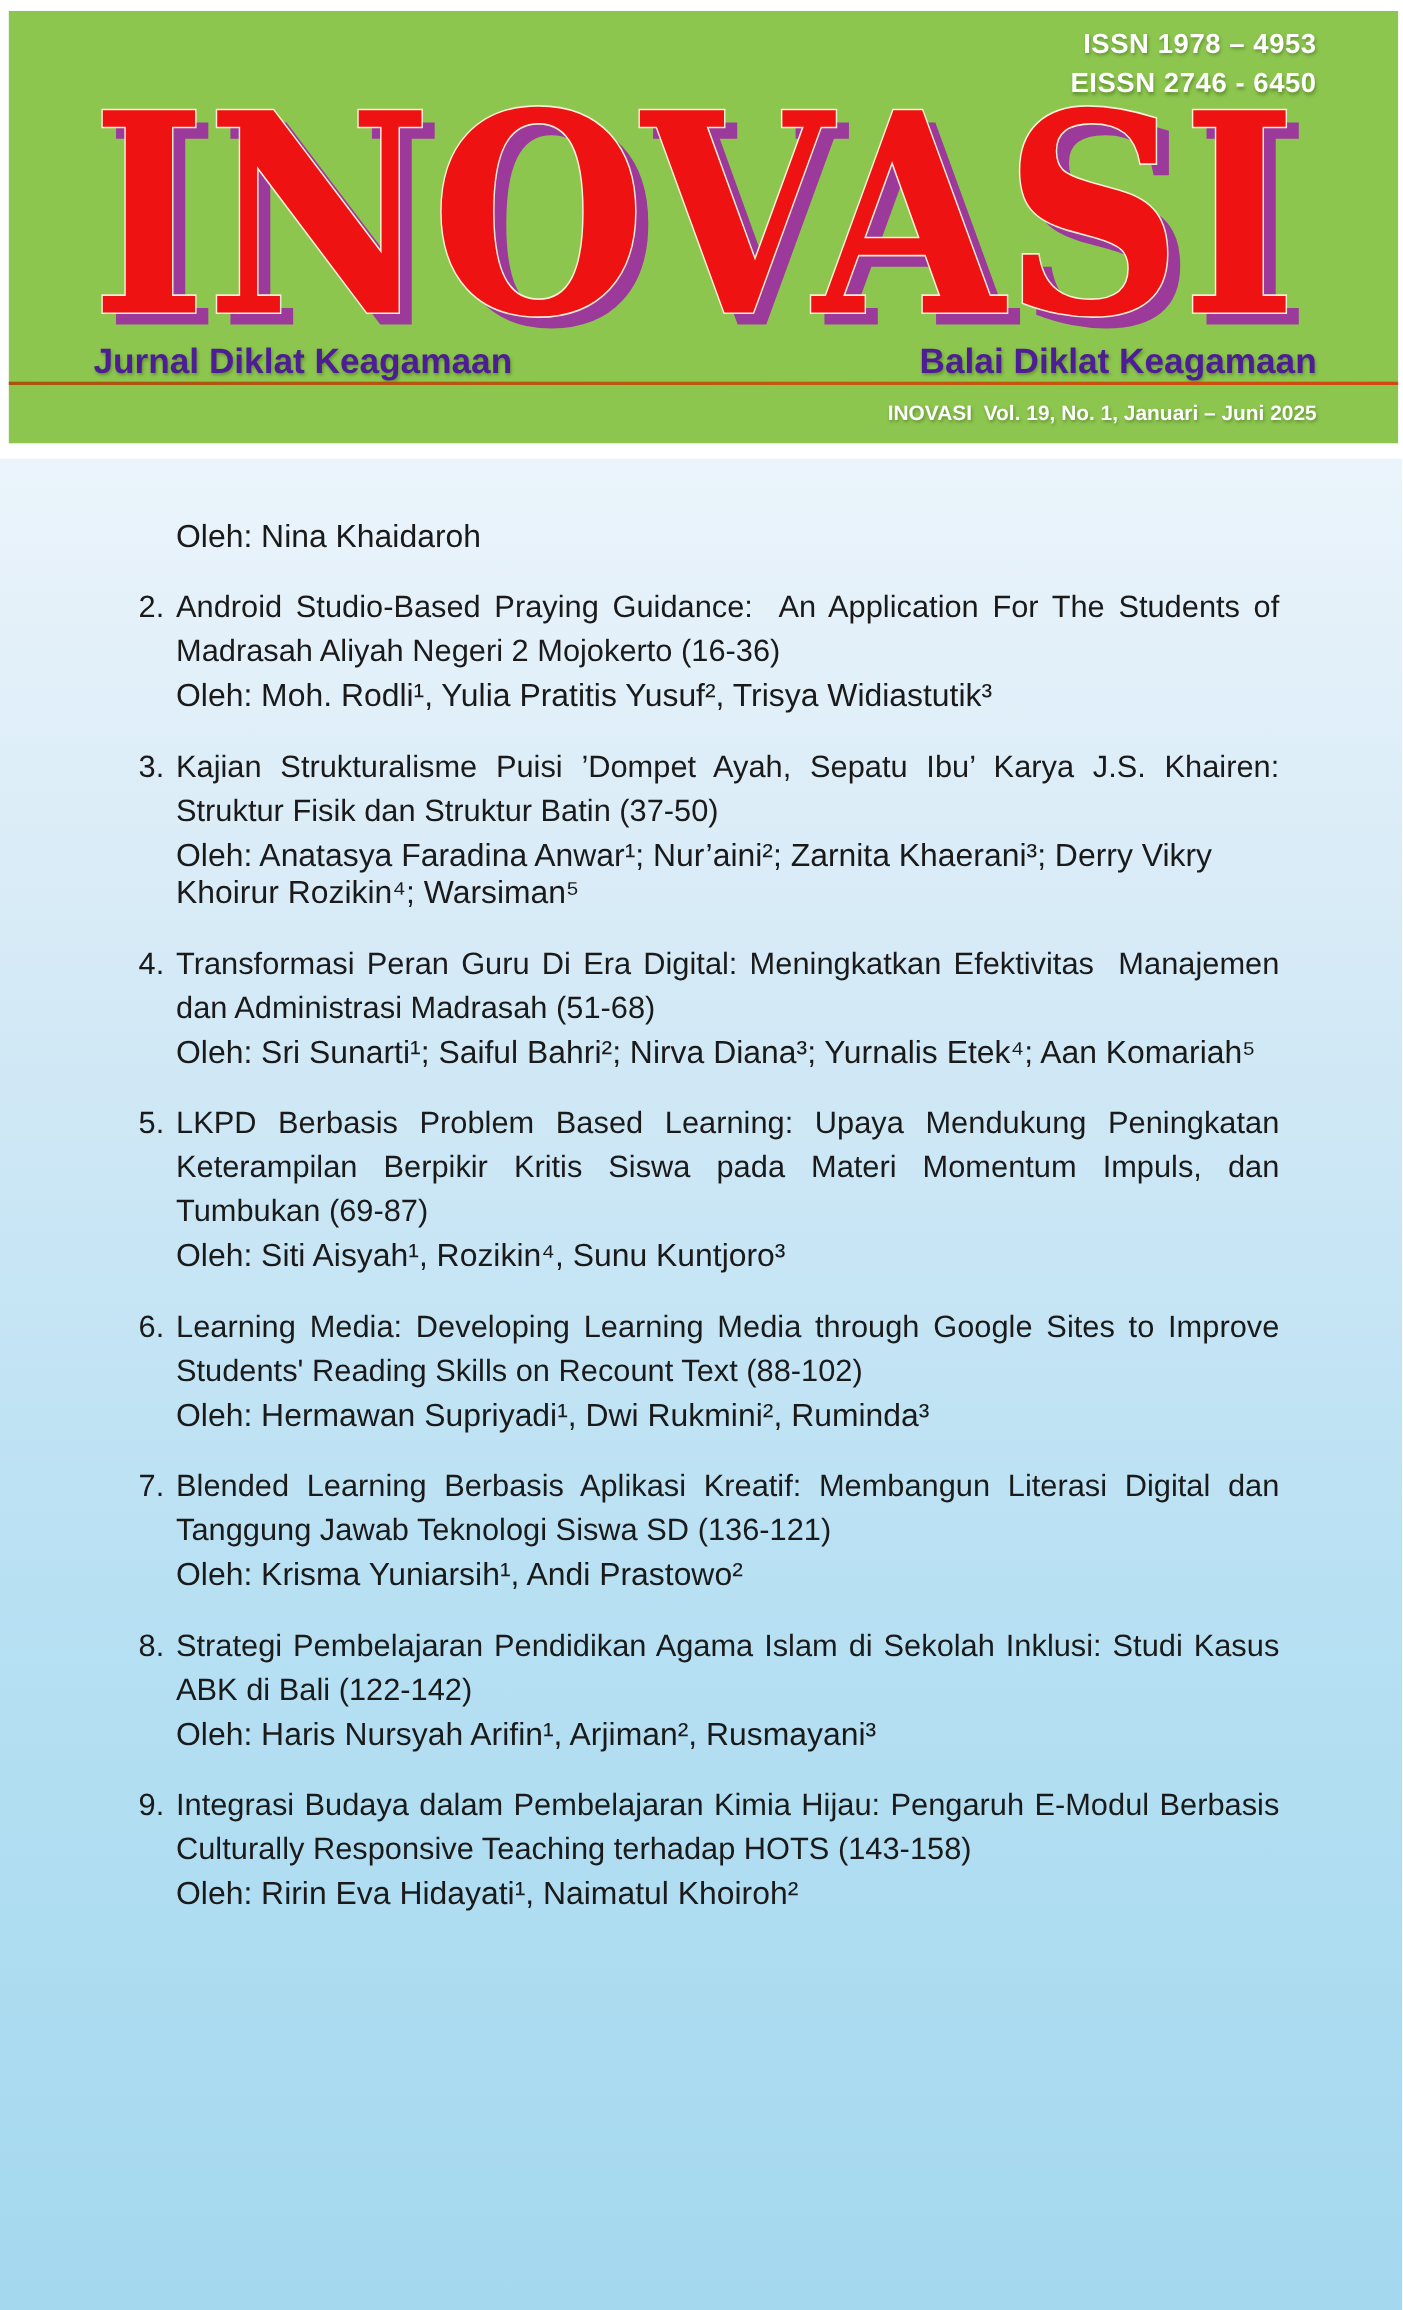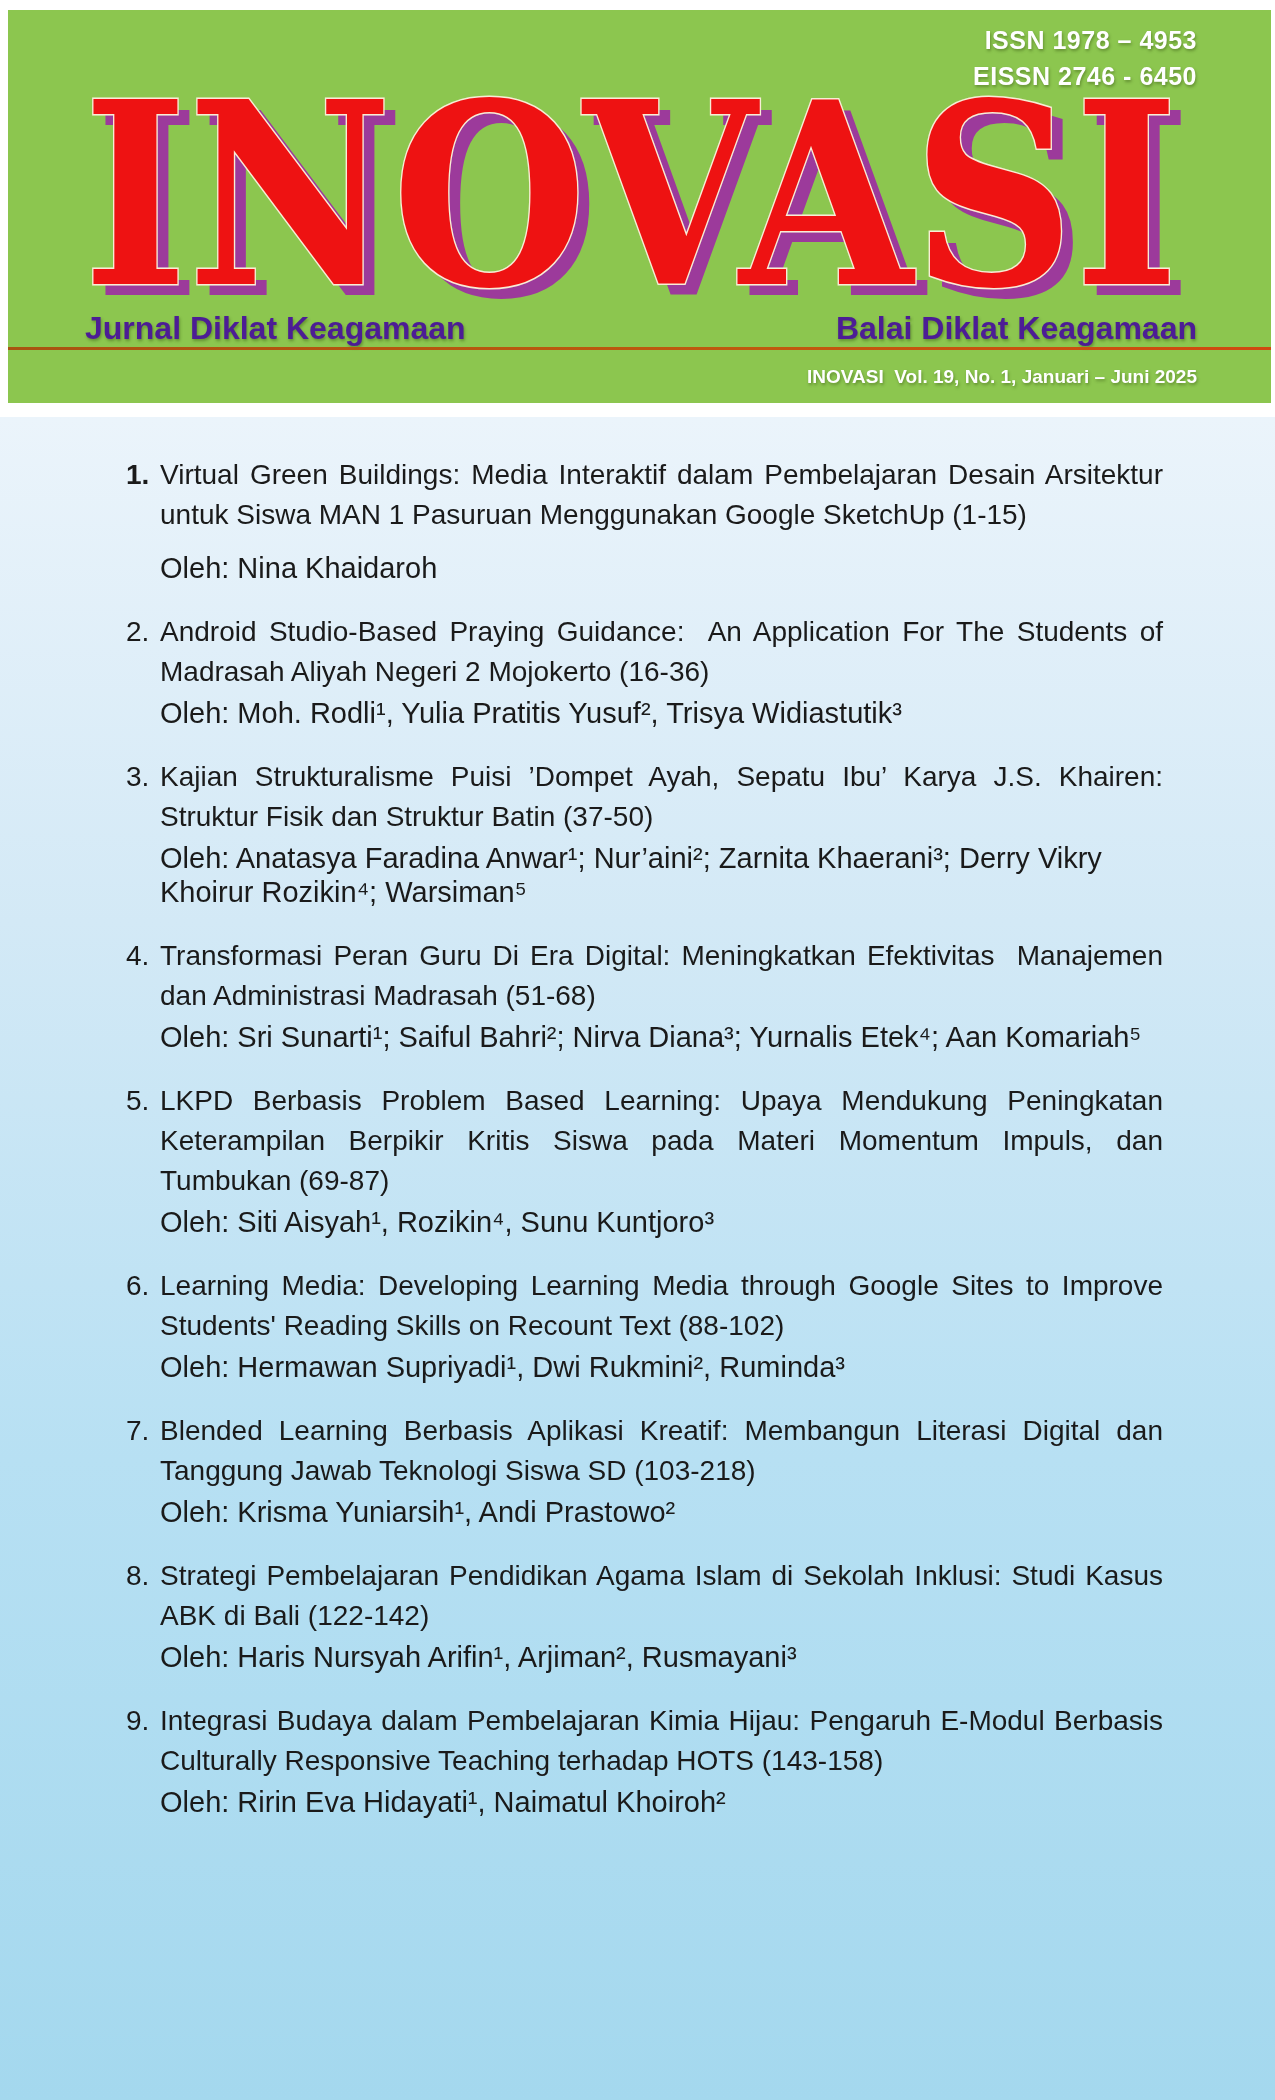--- a/index.html
+++ b/index.html
@@ -81,21 +81,20 @@
     <div class="tagline tagline-right">Balai Diklat Keagamaan</div>
 
     <div class="rule"></div>
 
     <div class="vol">INOVASI&nbsp; Vol. 19, No. 1, Januari – Juni 2025</div>
   </header>
 
   <main class="toc">
 
     <article class="item">
-      <p class="title"><span class="num">1.</span><span>Virtual Green Buildings: Media Interaktif dalam Pembelajaran Desain Arsitektur untuk Siswa MAN 1 Pasuruan Menggunakan Google SketchUp (1-15)</span></p>
       <p class="authors">Oleh: Nina Khaidaroh</p>
     </article>
 
     <article class="item">
       <p class="title"><span class="num">2.</span><span>Android Studio-Based Praying Guidance:&nbsp; An Application For The Students of Madrasah Aliyah Negeri 2 Mojokerto (16-36)</span></p>
       <p class="authors">Oleh: Moh. Rodli¹, Yulia Pratitis Yusuf², Trisya Widiastutik³</p>
     </article>
 
     <article class="item">
       <p class="title"><span class="num">3.</span><span>Kajian Strukturalisme Puisi ’Dompet Ayah, Sepatu Ibu’ Karya J.S. Khairen: Struktur Fisik dan Struktur Batin (37-50)</span></p>
@@ -111,21 +110,21 @@
       <p class="title"><span class="num">5.</span><span>LKPD Berbasis Problem Based Learning: Upaya Mendukung Peningkatan Keterampilan Berpikir Kritis Siswa pada Materi Momentum Impuls, dan Tumbukan (69-87)</span></p>
       <p class="authors">Oleh: Siti Aisyah¹, Rozikin⁴, Sunu Kuntjoro³</p>
     </article>
 
     <article class="item">
       <p class="title"><span class="num">6.</span><span>Learning Media: Developing Learning Media through Google Sites to Improve Students' Reading Skills on Recount Text (88-102)</span></p>
       <p class="authors">Oleh: Hermawan Supriyadi¹, Dwi Rukmini², Ruminda³</p>
     </article>
 
     <article class="item">
-      <p class="title"><span class="num">7.</span><span>Blended Learning Berbasis Aplikasi Kreatif: Membangun Literasi Digital dan Tanggung Jawab Teknologi Siswa SD (103-218)</span></p>
+      <p class="title"><span class="num">7.</span><span>Blended Learning Berbasis Aplikasi Kreatif: Membangun Literasi Digital dan Tanggung Jawab Teknologi Siswa SD (136-121)</span></p>
       <p class="authors">Oleh: Krisma Yuniarsih¹, Andi Prastowo²</p>
     </article>
 
     <article class="item">
       <p class="title"><span class="num">8.</span><span>Strategi Pembelajaran Pendidikan Agama Islam di Sekolah Inklusi: Studi Kasus ABK di Bali (122-142)</span></p>
       <p class="authors">Oleh: Haris Nursyah Arifin¹, Arjiman², Rusmayani³</p>
     </article>
 
     <article class="item">
       <p class="title"><span class="num">9.</span><span>Integrasi Budaya dalam Pembelajaran Kimia Hijau: Pengaruh E-Modul Berbasis Culturally Responsive Teaching terhadap HOTS (143-158)</span></p>

